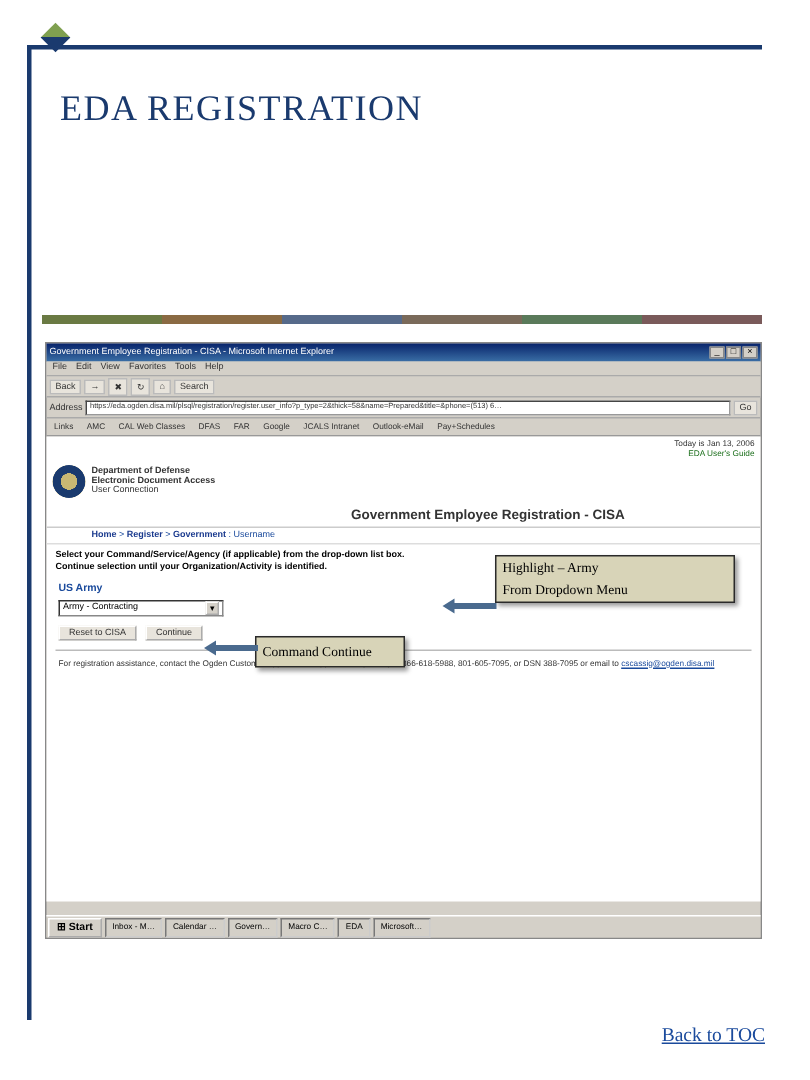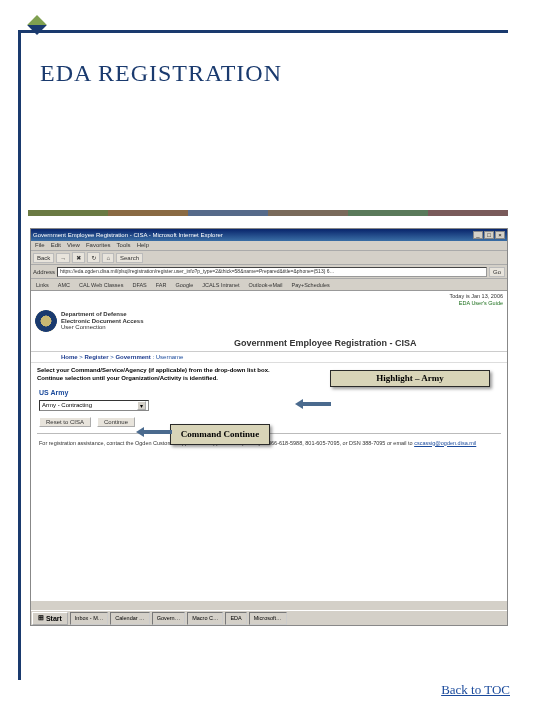--- a/index.html
+++ b/index.html
@@ -167,23 +167,22 @@
   }
   .taskbtn {
     height: 13px; padding: 0 4px; border: 1px inset #ccc;
     background: #d4d0c8; font-size: 5.5px; display: flex; align-items: center;
   }
   
   .callout {
     position: absolute; background: #d8d4b8;
     border: 1px solid #2a2a2a; font-size: 9px;
     font-family: 'Times New Roman', serif; color: #000;
-    text-align: center; padding: 2px 4px; line-height: 1.2;
+    text-align: left; padding: 2px 4px; line-height: 1.2;
     box-shadow: 2px 2px 3px rgba(0,0,0,0.4);
-    font-weight: bold;
   }
   .arrow-left {
     position: absolute; width: 40px; height: 8px;
   }
   .arrow-left::before {
     content: ''; position: absolute; right: 0; top: 2px;
     width: 30px; height: 4px; background: #4a6a8e;
   }
   .arrow-left::after {
     content: ''; position: absolute; right: 28px; top: -1px;
@@ -304,20 +303,21 @@
     <span class="taskbtn">Calendar …</span>
     <span class="taskbtn">Govern…</span>
     <span class="taskbtn">Macro C…</span>
     <span class="taskbtn">EDA</span>
     <span class="taskbtn">Microsoft…</span>
   </div>
 </div>
 
 <div class="callout" style="top:370px; left:330px; width:160px;">
   <div>Highlight – Army</div>
+  <div style="margin-top:4px">From Dropdown Menu</div>
 </div>
 <div class="arrow-left" style="top:400px; left:156px; width:175px;"></div>
 
 <div class="callout" style="top:424px; left:170px; width:100px; padding:4px;">
   <span>Command Continue</span>
 </div>
 <div class="arrow-left" style="top:428px; left:104px; width:68px;"></div>
 
 <a class="backlink">Back to TOC</a>
 

